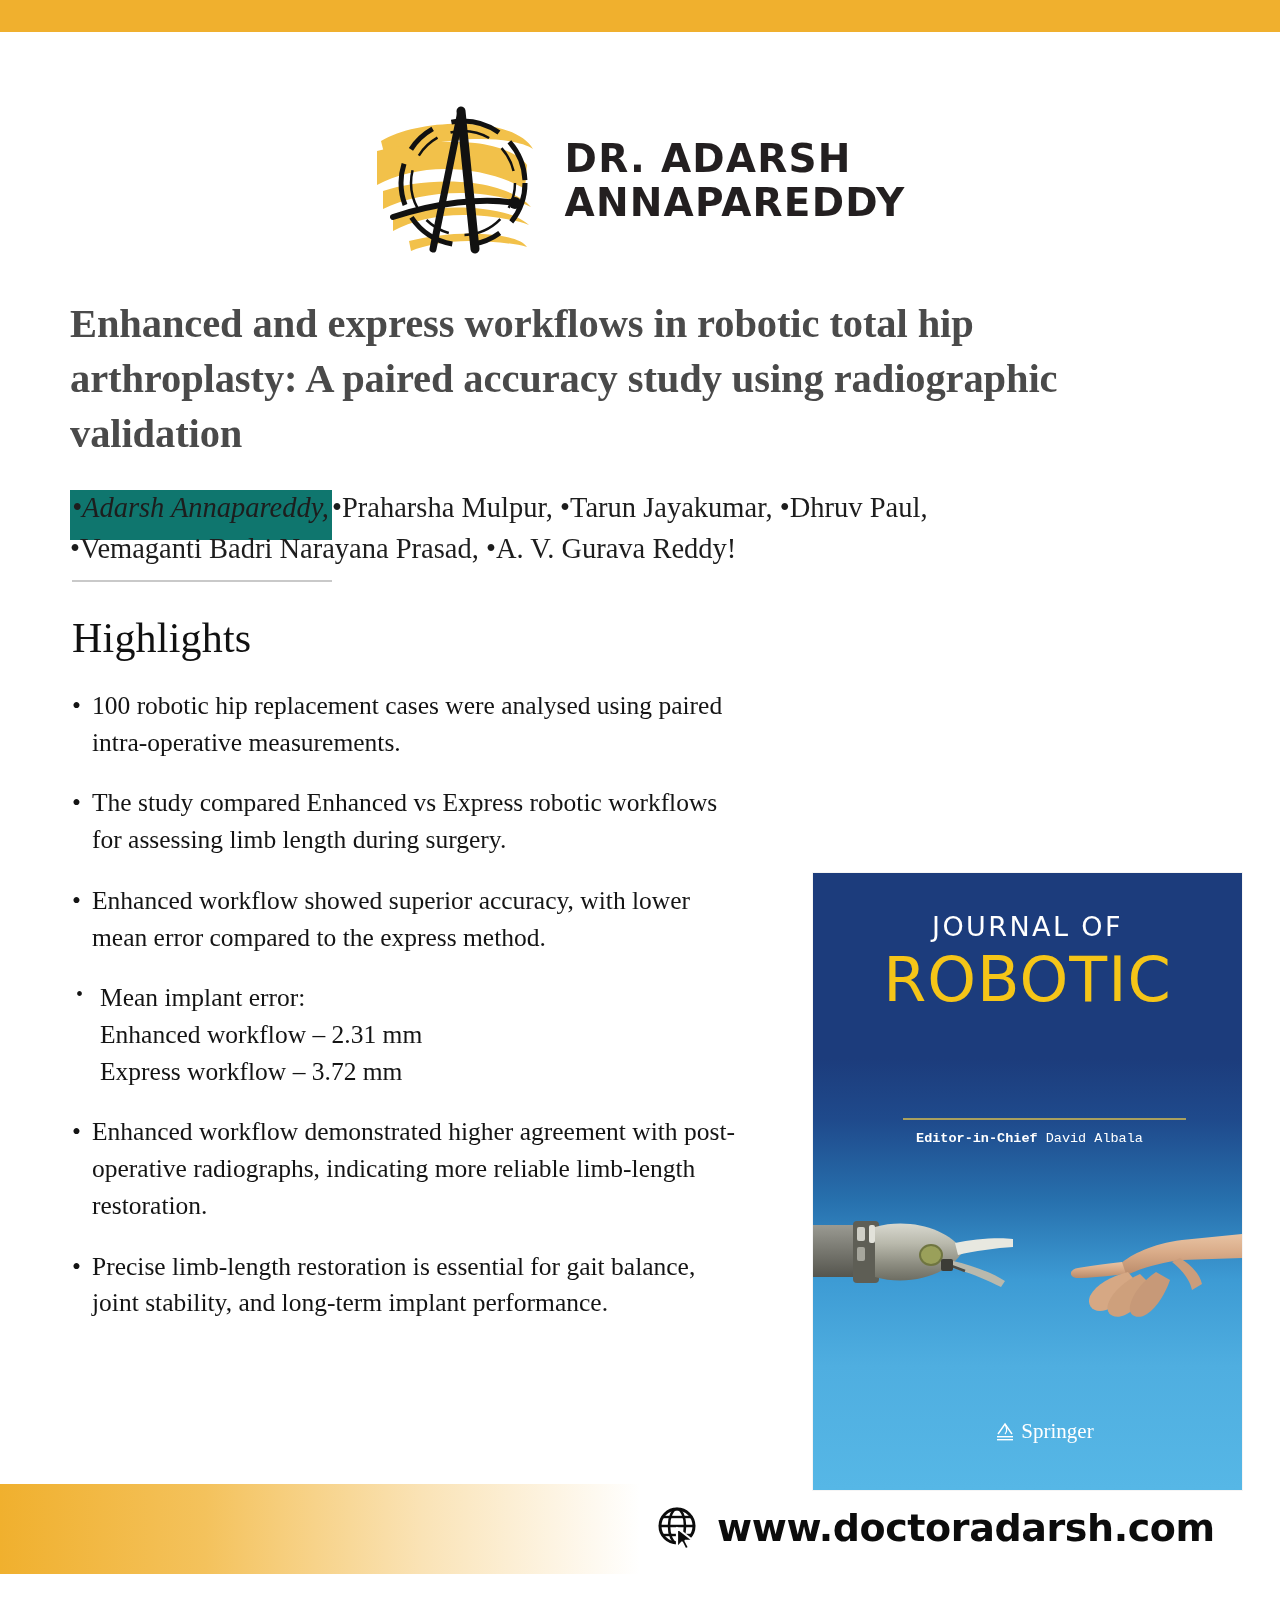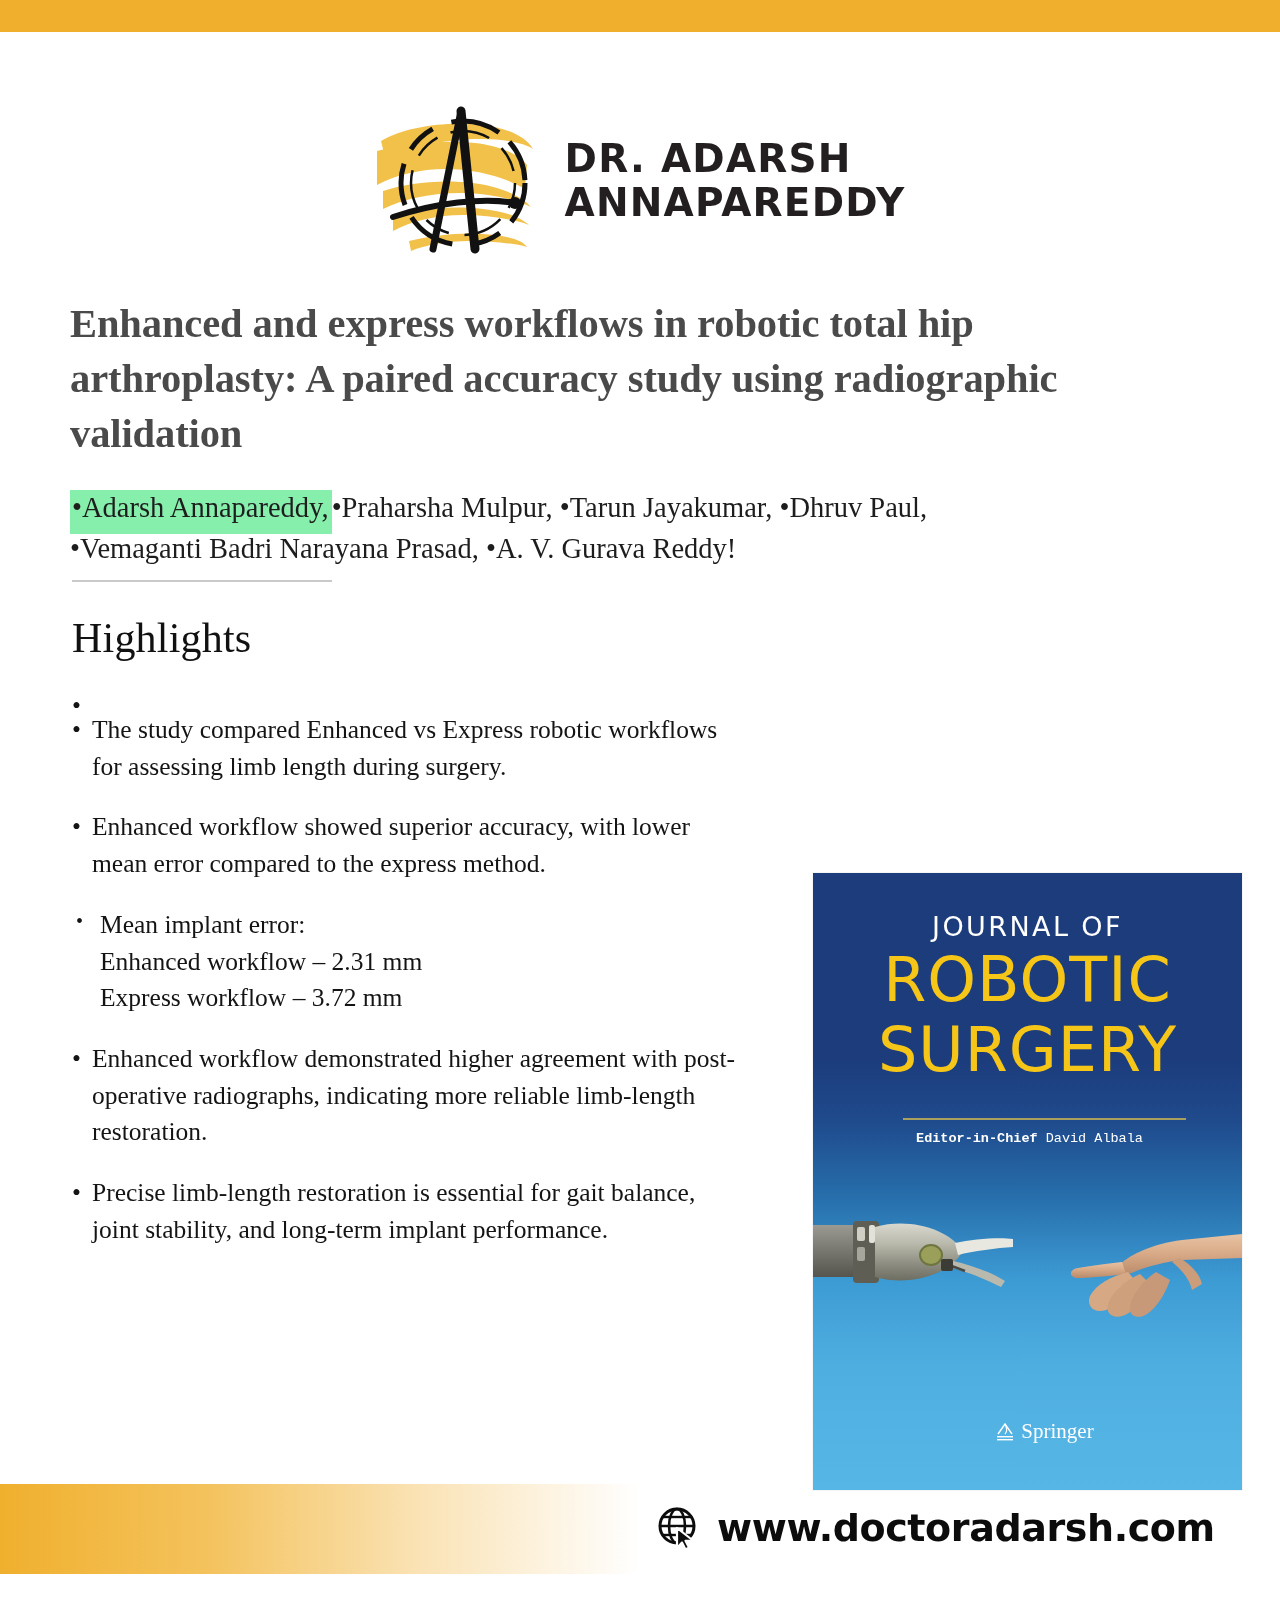--- a/index.html
+++ b/index.html
@@ -76,22 +76,23 @@
   .authors {
     position: absolute;
     top: 487px;
     left: 70px;
     width: 1110px;
     font-size: 28.5px;
     line-height: 1.44;
     color: #1d1d1d;
   }
   .authors .hl {
-    background: #86efac;
-    padding: 2px 3px 11px 2px;
+    background: #0f766e;
+    padding: 2px 3px 17px 2px;
+    font-style: italic;
   }
 
   .rule {
     position: absolute;
     top: 580px;
     left: 72px;
     width: 260px;
     height: 2px;
     background: #c9c9c9;
   }
@@ -298,20 +299,21 @@
   <div>•Vemaganti Badri Narayana Prasad, •A. V. Gurava Reddy!</div>
 </div>
 
 <div class="rule"></div>
 
 <h2 class="highlights-heading">Highlights</h2>
 
 <div class="bullets">
   <div class="bullet">
     <span class="dot">•</span>
+    <span>100 robotic hip replacement cases were analysed using paired intra-operative measurements.</span>
   </div>
   <div class="bullet">
     <span class="dot">•</span>
     <span>The study compared Enhanced vs Express robotic workflows for assessing limb length during surgery.</span>
   </div>
   <div class="bullet">
     <span class="dot">•</span>
     <span>Enhanced workflow showed superior accuracy, with lower mean error compared to the express method.</span>
   </div>
   <div class="bullet indented">
@@ -383,21 +385,20 @@
       <path d="M96 54 C80 58, 64 66, 58 78 C54 88, 62 96, 74 92 C86 88, 98 76, 106 66 Z" fill="#d6a884"></path>
       <path d="M108 56 C94 62, 80 74, 76 86 C73 96, 82 102, 93 97 C104 92, 114 78, 120 68 Z" fill="#ceA07c"></path>
       <path d="M124 54 C112 62, 100 76, 98 88 C96 98, 106 102, 115 96 C125 90, 134 74, 138 62 Z" fill="#c79978"></path>
 
       <path d="M140 44 C150 52, 158 62, 160 72 L170 66 C168 56, 158 46, 148 40 Z" fill="#cb9d7b"></path>
     </svg>
   </div>
 
   <div class="cover-journal-of">JOURNAL OF</div>
   <div class="cover-robotic">ROBOTIC</div>
-  <div class="cover-surgery">SURGERY</div>
   <div class="cover-rule"></div>
   <div class="cover-editor">
     <b>Editor-in-Chief</b>
     <span>David Albala</span>
   </div>
   <div class="cover-springer">
     <svg width="20" height="22" viewBox="0 0 20 22" xmlns="http://www.w3.org/2000/svg">
       <path d="M3 13 L10 3 L17 13" fill="none" stroke="#ffffff" stroke-width="1.4"></path>
       <path d="M10 3 C12 7, 12 11, 10 13" fill="none" stroke="#ffffff" stroke-width="1.2"></path>
       <rect x="2" y="15" width="16" height="1.4" fill="#ffffff"></rect>

